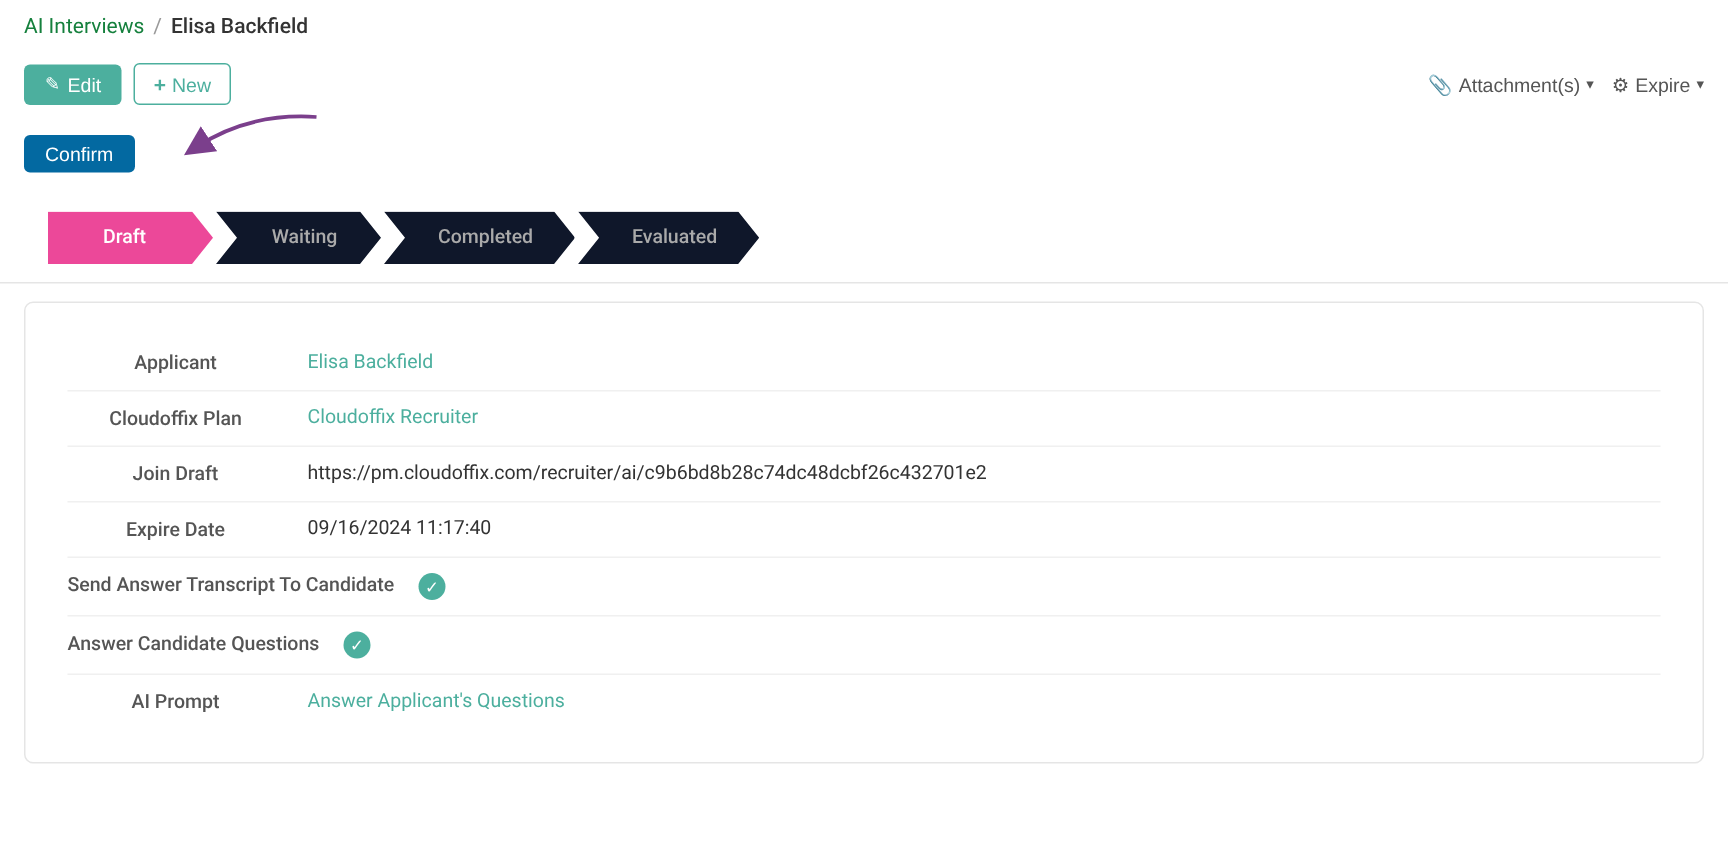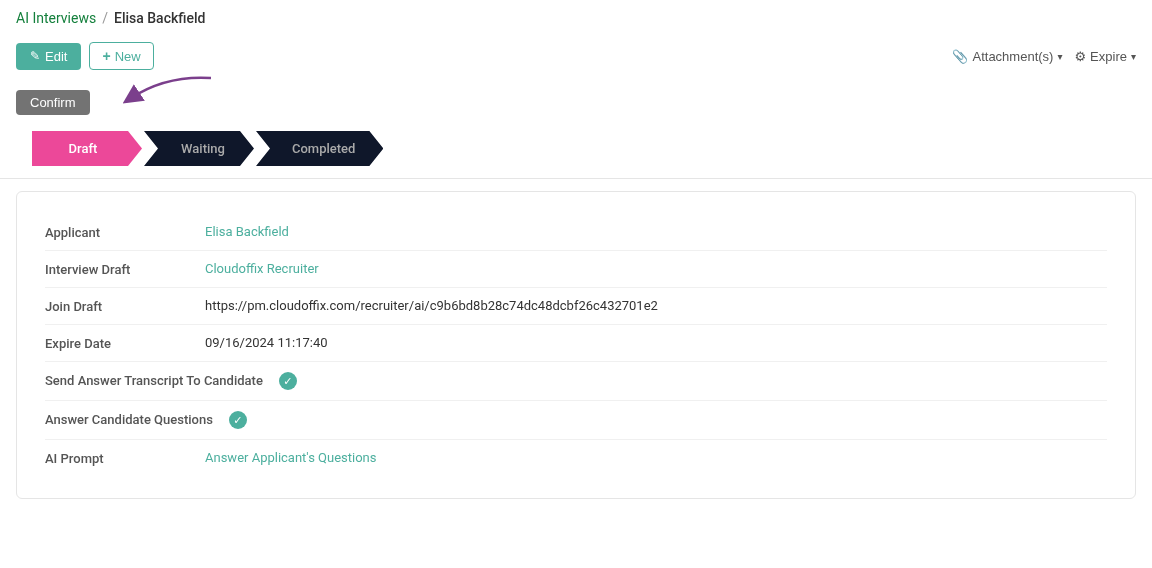--- a/index.html
+++ b/index.html
@@ -74,29 +74,29 @@
       border: 1.5px solid #4caf9e;
       border-radius: 4px;
       padding: 5px 12px;
       cursor: pointer;
       font-size: 13px;
       display: flex;
       align-items: center;
       gap: 4px;
     }
     .btn-confirm {
-      background: #737373;
+      background: #0369a1;
       color: #fff;
       border: none;
       border-radius: 4px;
       padding: 5px 14px;
       cursor: pointer;
       font-size: 13px;
       margin-top: 4px;
-      margin-bottom: 6px;
+      margin-bottom: 16px;
     }
     .btn-attachment {
       background: none;
       border: none;
       color: #555;
       cursor: pointer;
       font-size: 13px;
       display: flex;
       align-items: center;
       gap: 4px;
@@ -172,20 +172,21 @@
       background: #fff;
       border: 1px solid #e5e5e5;
       border-radius: 6px;
       padding: 24px 28px;
     }
     .field-row {
       display: flex;
       align-items: flex-start;
       padding: 8px 0;
       border-bottom: none;
+      text-align: center;
     }
     .field-label {
       min-width: 160px;
       color: #555;
       font-size: 13px;
       font-weight: 500;
       padding-right: 16px;
       padding-top: 1px;
     }
     .field-value {
@@ -272,37 +273,40 @@
       <div class="steps">
         <div class="step active">
           <span>Draft</span>
         </div>
         <div class="step inactive">
           <span>Waiting</span>
         </div>
         <div class="step inactive">
           <span>Completed</span>
         </div>
+        <div class="step inactive">
+          <span>Evaluated</span>
+        </div>
       </div>
     </div>
   </div>
 
   <div class="main-content">
     <div class="record-card">
 
       <div class="field-row">
         <div class="field-label">Applicant</div>
         <div class="field-value">
           <a class="field-link" href="#">Elisa Backfield</a>
         </div>
       </div>
       <hr class="divider">
 
       <div class="field-row">
-        <div class="field-label">Interview Draft</div>
+        <div class="field-label">Cloudoffix Plan</div>
         <div class="field-value">
           <a class="field-link" href="#">Cloudoffix Recruiter</a>
         </div>
       </div>
       <hr class="divider">
 
       <div class="field-row">
         <div class="field-label">Join Draft</div>
         <div class="field-value">https://pm.cloudoffix.com/recruiter/ai/c9b6bd8b28c74dc48dcbf26c432701e2</div>
       </div>

